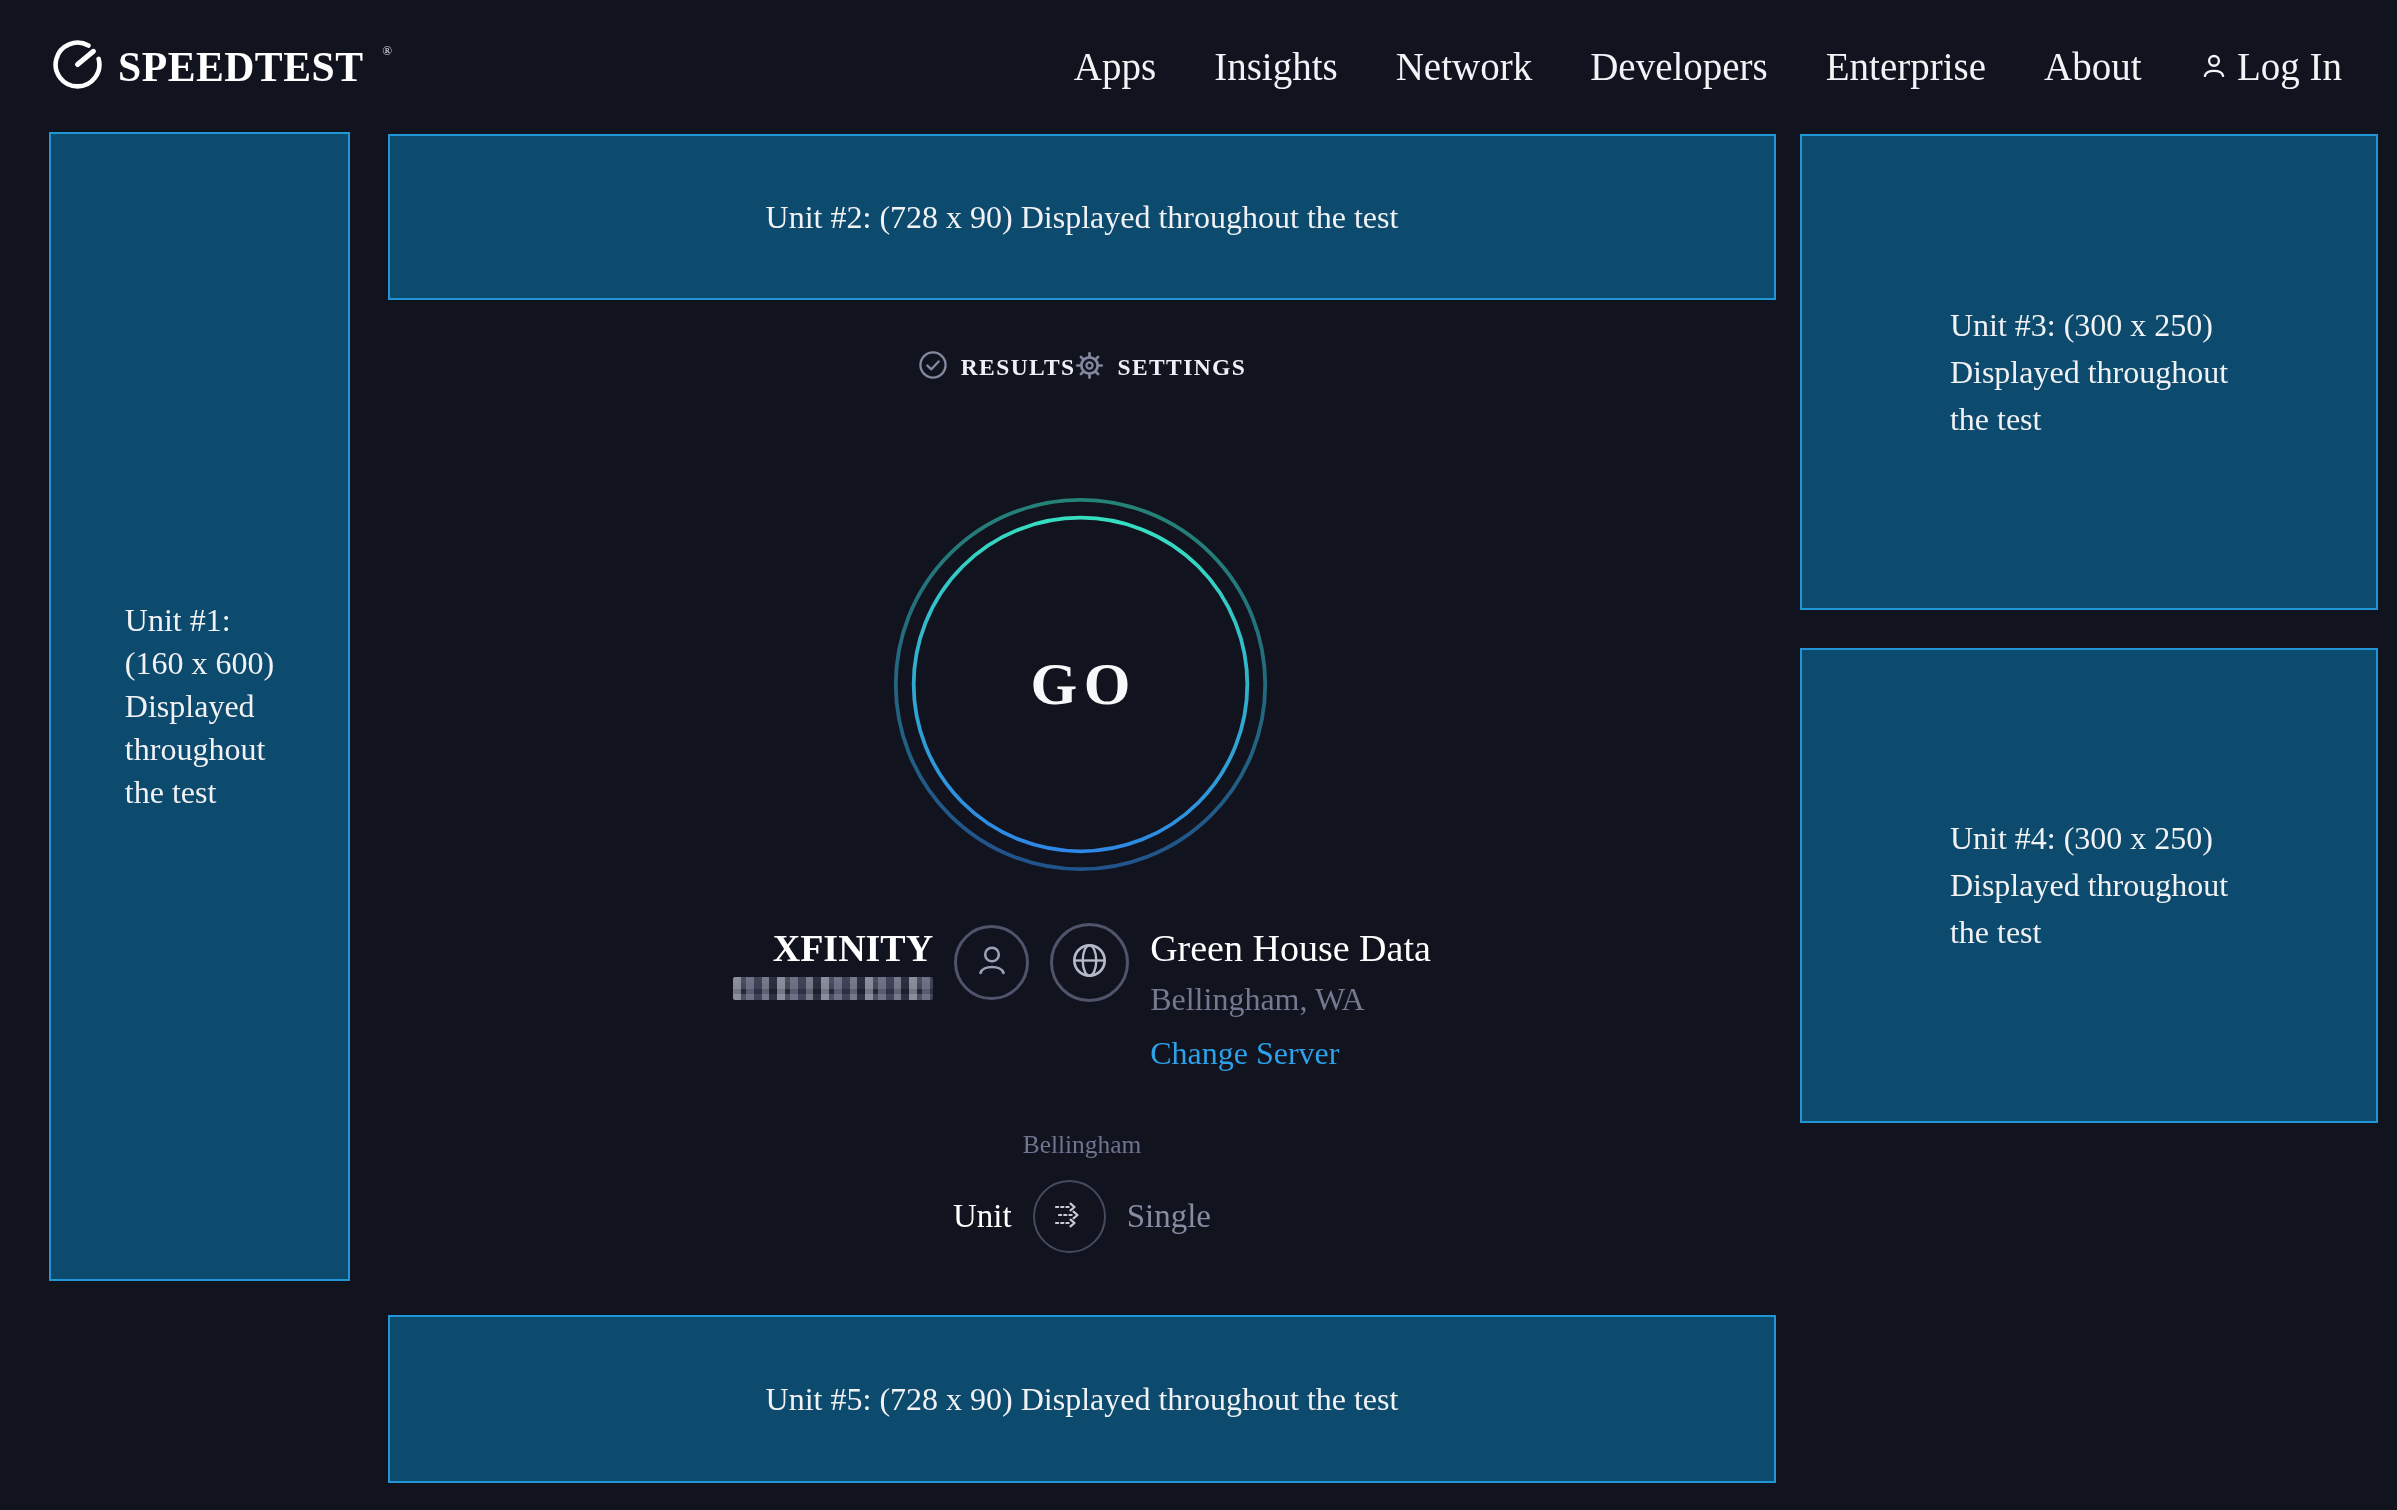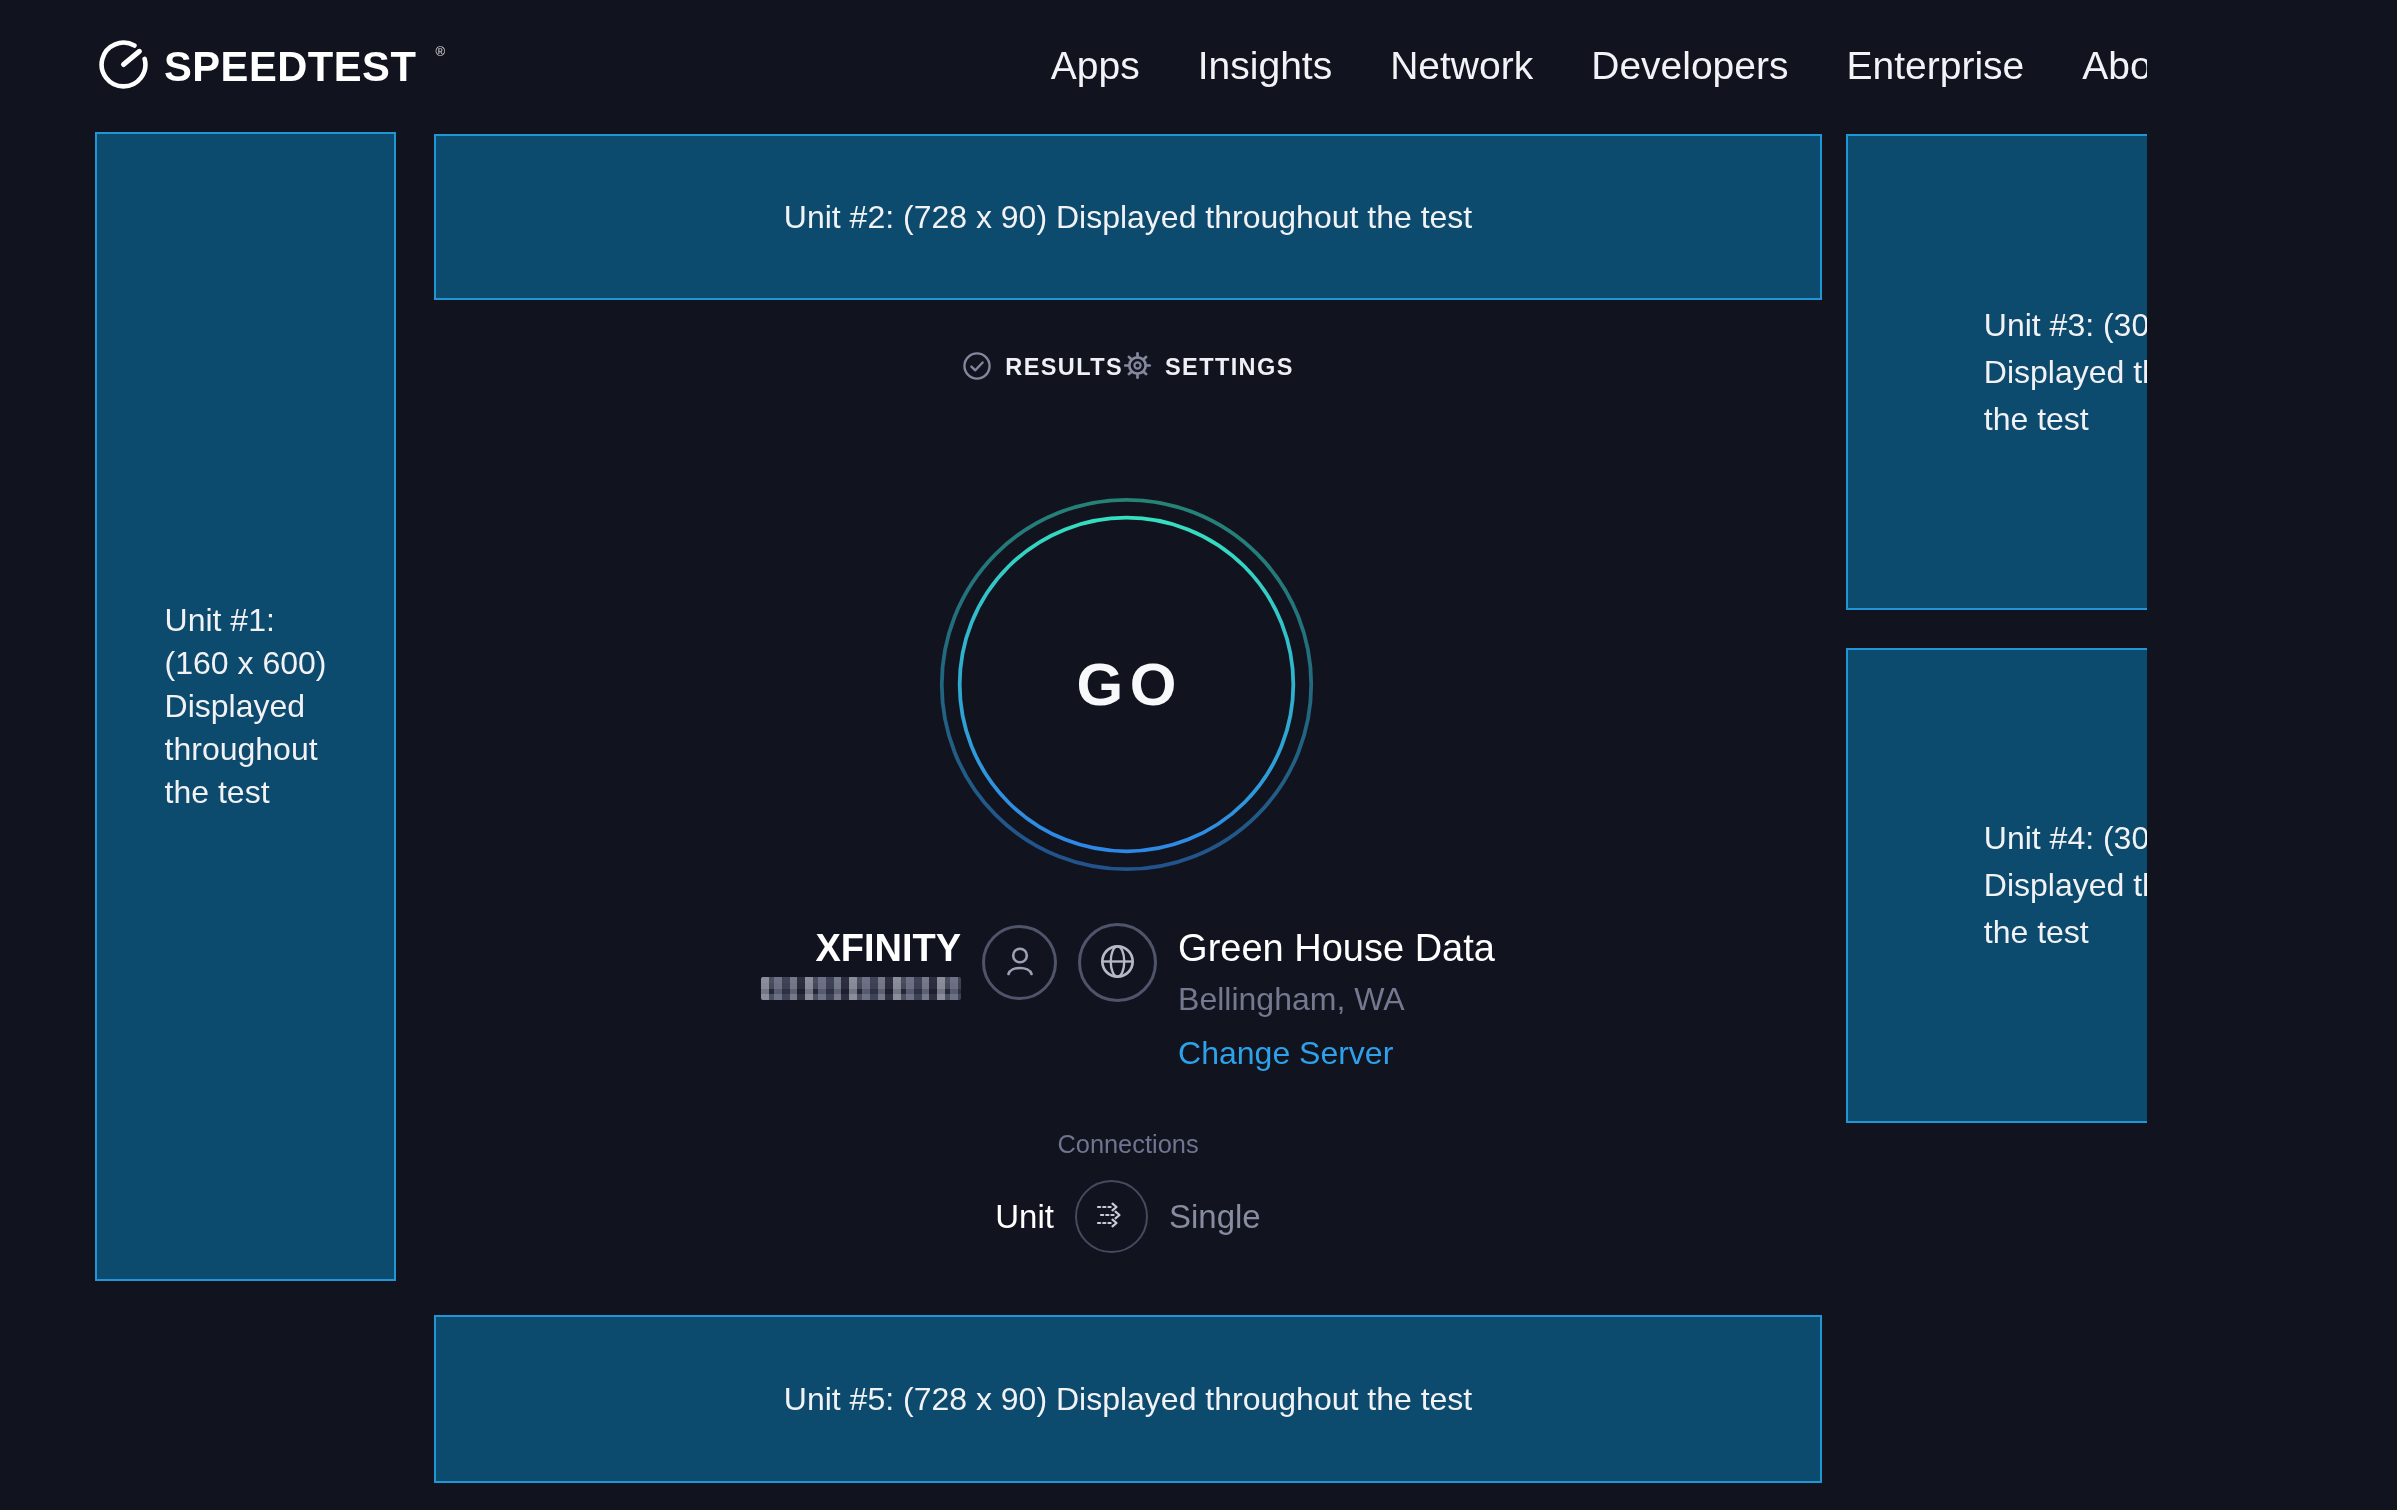--- a/index.html
+++ b/index.html
@@ -1,17 +1,17 @@
 <!DOCTYPE html>
 <html style="font-size:15px"><head>
 <meta charset="utf-8">
 <style>
   html,body{margin:0;padding:0;background:#11131f;}
-  .page{position:relative;width:2101px;height:1510px;background:#11131f;overflow:hidden;
-        font-family:Liberation Sans, sans-serif;color:#f2f3f7;margin-left:46px;}
+  .page{position:relative;width:2397px;height:1510px;background:#11131f;overflow:hidden;
+        font-family:Liberation Serif, serif;color:#f2f3f7;}
 
   
   .header{position:absolute;left:0;top:0;width:2397px;height:132px;
           display:flex;align-items:center;justify-content:space-between;
           padding:0 55px 0 52px;box-sizing:border-box;}
   .logo{display:flex;align-items:center;gap:15px;cursor:pointer;}
   .logo-text{font-size:43px;font-weight:700;letter-spacing:0.5px;color:#ffffff;transform:scaleX(.97);transform-origin:left;}
   .logo-tm{font-size:13px;color:#ffffff;opacity:.85;vertical-align:top;position:relative;top:-15px;left:-3.8px;}
   .nav{display:flex;align-items:center;gap:58px;}
   .nav-item{font-size:39px;color:#f2f3f7;cursor:pointer;white-space:nowrap;}
@@ -199,21 +199,21 @@
       </span>
     </div>
     <div class="server-block">
       <div class="server-name">Green House Data</div>
       <div class="server-location">Bellingham, WA</div>
       <div class="change-server">Change Server</div>
     </div>
   </div>
 
   <div class="connections">
-    <div class="connections-title">Connections</div>
+    <div class="connections-title">Bellingham</div>
     <div class="connections-row">
       <span class="conn-option conn-multi">Unit</span>
       <span class="conn-toggle">
         <span>
           <svg width="40" height="40" viewBox="0 0 40 40" fill="none" stroke="#c9ccd8" stroke-width="2.2" stroke-linecap="round" stroke-linejoin="round">
             <path d="M7 12 L21 12" stroke-dasharray="2.2 3"></path>
             <path d="M21.5 8.6 L25.5 12 L21.5 15.4" stroke-dasharray="0"></path>
             <path d="M10 20 L24 20" stroke-dasharray="2.2 3"></path>
             <path d="M24.5 16.6 L28.5 20 L24.5 23.4" stroke-dasharray="0"></path>
             <path d="M7 28 L21 28" stroke-dasharray="2.2 3"></path>

